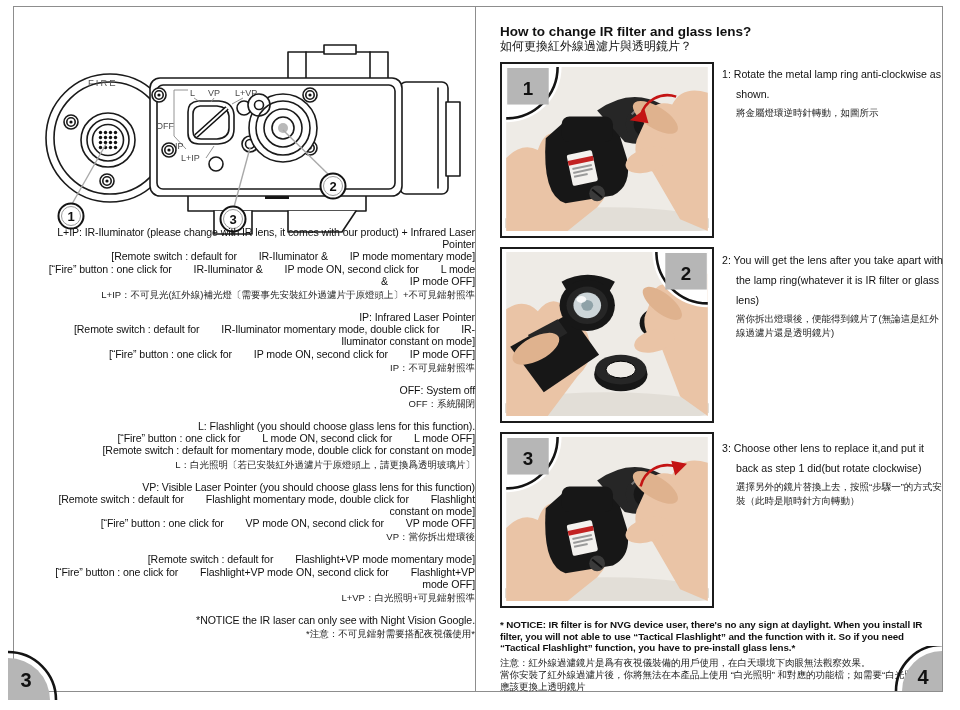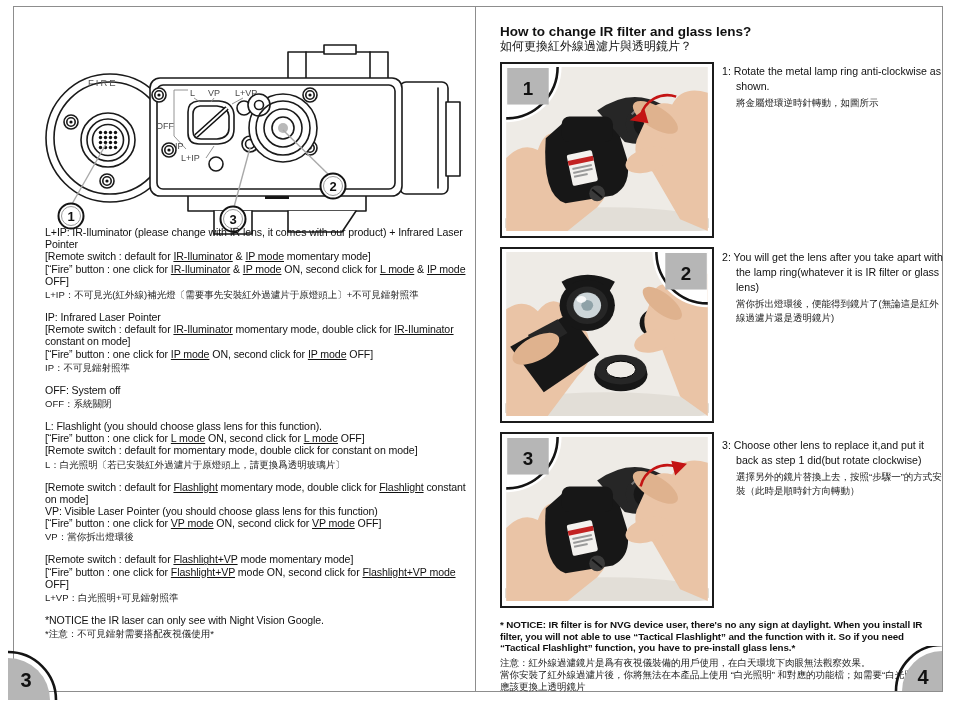--- a/index.html
+++ b/index.html
@@ -4,35 +4,35 @@
 <style>
   html,body{margin:0;padding:0;background:#fff;}
   body{width:960px;height:710px;position:relative;font-family:"Liberation Sans","DejaVu Sans",sans-serif;color:#111;overflow:hidden;}
   .sheet{position:absolute;inset:0;}
   .frame{position:absolute;left:13px;top:6px;width:930px;height:686px;border:1px solid #8d8d8d;box-sizing:border-box;}
   .divider{position:absolute;left:475px;top:6px;width:1px;height:686px;background:#8d8d8d;}
 
   
   .diagram{position:absolute;left:38px;top:44px;width:440px;height:200px;}
   .left-col{position:absolute;left:45px;top:226px;width:430px;}
-  .sec{margin-bottom:10px;}
+  .sec{margin-bottom:10px;text-align:right;}
   .en{font-size:10.6px;line-height:12.2px;letter-spacing:-0.1px;color:#111;}
   .cn{font-size:9.5px;line-height:13px;margin-top:1px;color:#222;}
-  .u{text-decoration:underline;}
+  .u{margin-left:19px;}
 
   
   .r-title{position:absolute;left:500px;top:24px;width:434px;}
   .r-title-en{font-weight:bold;font-size:13.5px;line-height:15px;}
   .r-title-cn{font-size:12px;line-height:14px;margin-top:0;}
   .photo{position:absolute;left:500px;width:214px;height:176px;border:2px solid #1b1b1b;background:#fff;padding:3px;box-sizing:border-box;}
   .photo svg{display:block;width:204px;height:164px;}
   .p1{top:62px}.p2{top:247px}.p3{top:432px}
   .step{position:absolute;left:722px;width:222px;}
   .s1{top:64px}.s2{top:250px}.s3{top:438px}
-  .step-en{font-size:10.6px;line-height:15px;padding-left:14px;text-indent:-14px;}
+  .step-en{font-size:10.6px;line-height:20px;padding-left:14px;text-indent:-14px;}
   .step-cn{font-size:9.5px;line-height:13.5px;margin-top:2px;padding-left:14px;color:#222;}
   .notice{position:absolute;left:500px;top:619px;width:434px;}
   .notice-en{font-weight:bold;font-size:9.8px;line-height:11.6px;letter-spacing:-0.1px;}
   .notice-cn{font-size:9.5px;line-height:12.2px;margin-top:3px;white-space:pre-wrap;color:#222;}
 
   
   .corner{position:absolute;overflow:hidden;}
   .corner-l{left:0;top:645px;width:58px;height:58px;}
   .corner-r{left:890px;top:646px;width:54px;height:47px;}
 
@@ -212,22 +212,22 @@
       <div class="en"><span>OFF: System off</span></div>
       <div class="cn">OFF：系統關閉</div>
     </div>
     <div class="sec">
       <div class="en"><span>L: Flashlight (you should choose glass lens for this function).</span></div>
       <div class="en"><span>[“Fire” button : one click for </span><span class="u">L mode</span><span> ON, second click for </span><span class="u">L mode</span><span> OFF]</span></div>
       <div class="en"><span>[Remote switch : default for momentary mode, double click for constant on mode]</span></div>
       <div class="cn">L：白光照明〔若已安裝紅外過濾片于原燈頭上，請更換爲透明玻璃片〕</div>
     </div>
     <div class="sec">
+      <div class="en"><span>VP: Visible Laser Pointer (you should choose glass lens for this function)</span></div>
       <div class="en"><span>[Remote switch : default for </span><span class="u">Flashlight</span><span> momentary mode, double click for </span><span class="u">Flashlight</span><span> constant on mode]</span></div>
-      <div class="en"><span>VP: Visible Laser Pointer (you should choose glass lens for this function)</span></div>
       <div class="en"><span>[“Fire” button : one click for </span><span class="u">VP mode</span><span> ON, second click for </span><span class="u">VP mode</span><span> OFF]</span></div>
       <div class="cn">VP：當你拆出燈環後</div>
     </div>
     <div class="sec">
       <div class="en"><span>[Remote switch : default for </span><span class="u">Flashlight+VP</span><span> mode momentary mode]</span></div>
       <div class="en"><span>[“Fire” button : one click for </span><span class="u">Flashlight+VP</span><span> mode ON, second click for </span><span class="u">Flashlight+VP mode</span><span> OFF]</span></div>
       <div class="cn">L+VP：白光照明+可見鐳射照準</div>
     </div>
     <div class="sec">
       <div class="en"><span>*NOTICE the IR laser can only see with Night Vision Google.</span></div>

